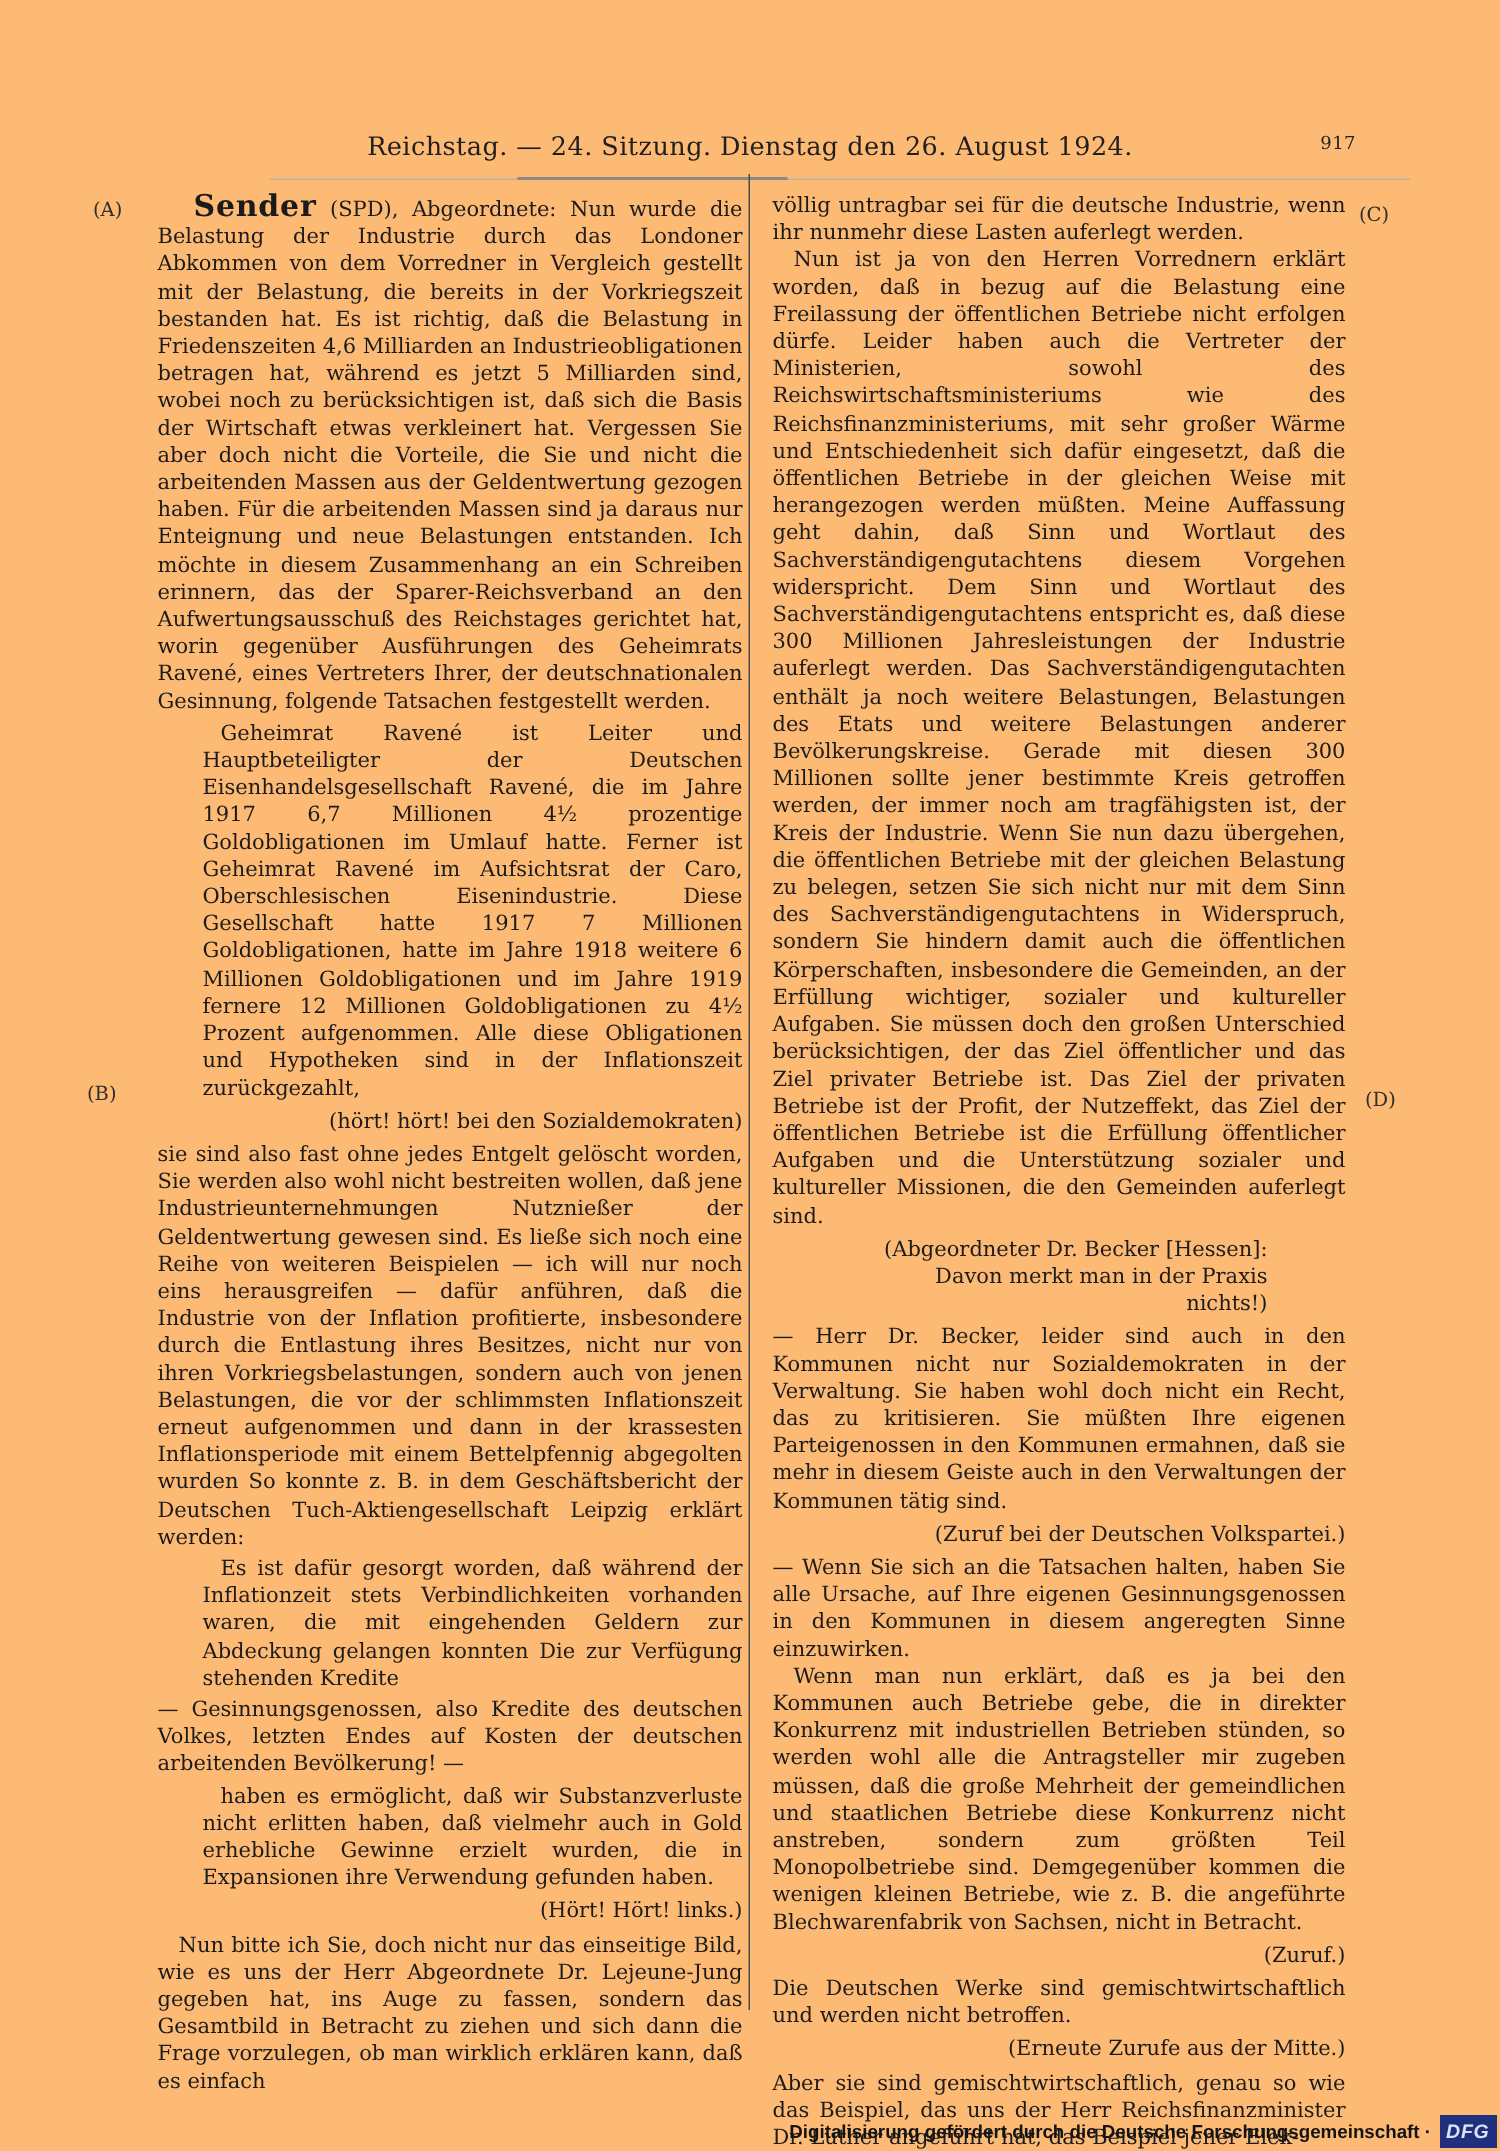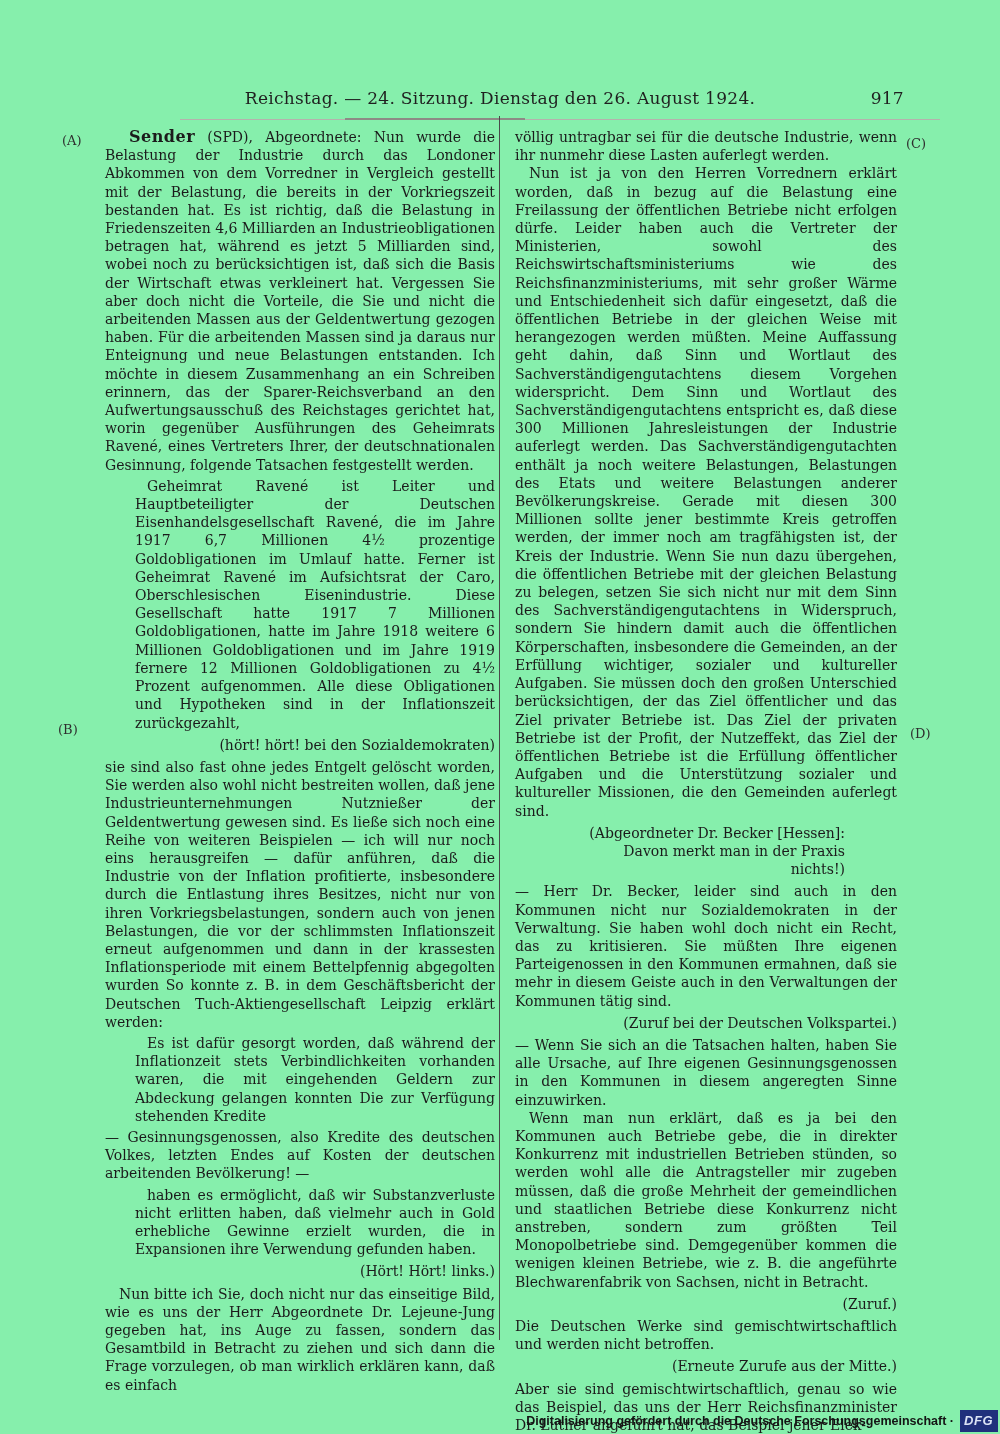--- a/index.html
+++ b/index.html
@@ -4,41 +4,41 @@
 <style>
   html, body {
     margin: 0;
     padding: 0;
     background: #ffffff;
   }
   .page {
     position: relative;
     width: 1000px;
     height: 1434px;
-    background: #86efac;
+    background: #fdba74;
     font-family: "DejaVu Serif", serif;
     color: #1b1b1b;
     overflow: hidden;
   }
   
   .header {
     position: absolute;
     top: 88px;
     left: 0;
     width: 100%;
     text-align: center;
     font-size: 17px;
     letter-spacing: 0.3px;
     color: #1f1f1f;
   }
   .page-number {
     position: absolute;
     top: 0;
     right: 96px;
-    font-size: 17px;
+    font-size: 12px;
   }
   .header-rule {
     position: absolute;
     top: 119px;
     left: 180px;
     width: 760px;
     height: 0;
     border-top: 1px solid #b5b2ad;
   }
   .header-rule-dark {
@@ -68,21 +68,21 @@
   }
   .col-left  { left: 105px; width: 390px; }
   .col-right { left: 515px; width: 382px; }
 
   .para { margin: 0; }
   .para.indent { text-indent: 14px; }
   .para.flush  { text-indent: 0; }
   .speaker-para { text-indent: 24px; }
   .speaker {
     font-weight: bold;
-    font-size: 16px;
+    font-size: 20px;
     letter-spacing: 0.5px;
   }
   .quote {
     margin: 3px 0 3px 30px;
     text-indent: 12px;
   }
   .interjection {
     margin: 4px 0;
     text-align: right;
     text-indent: 0;

